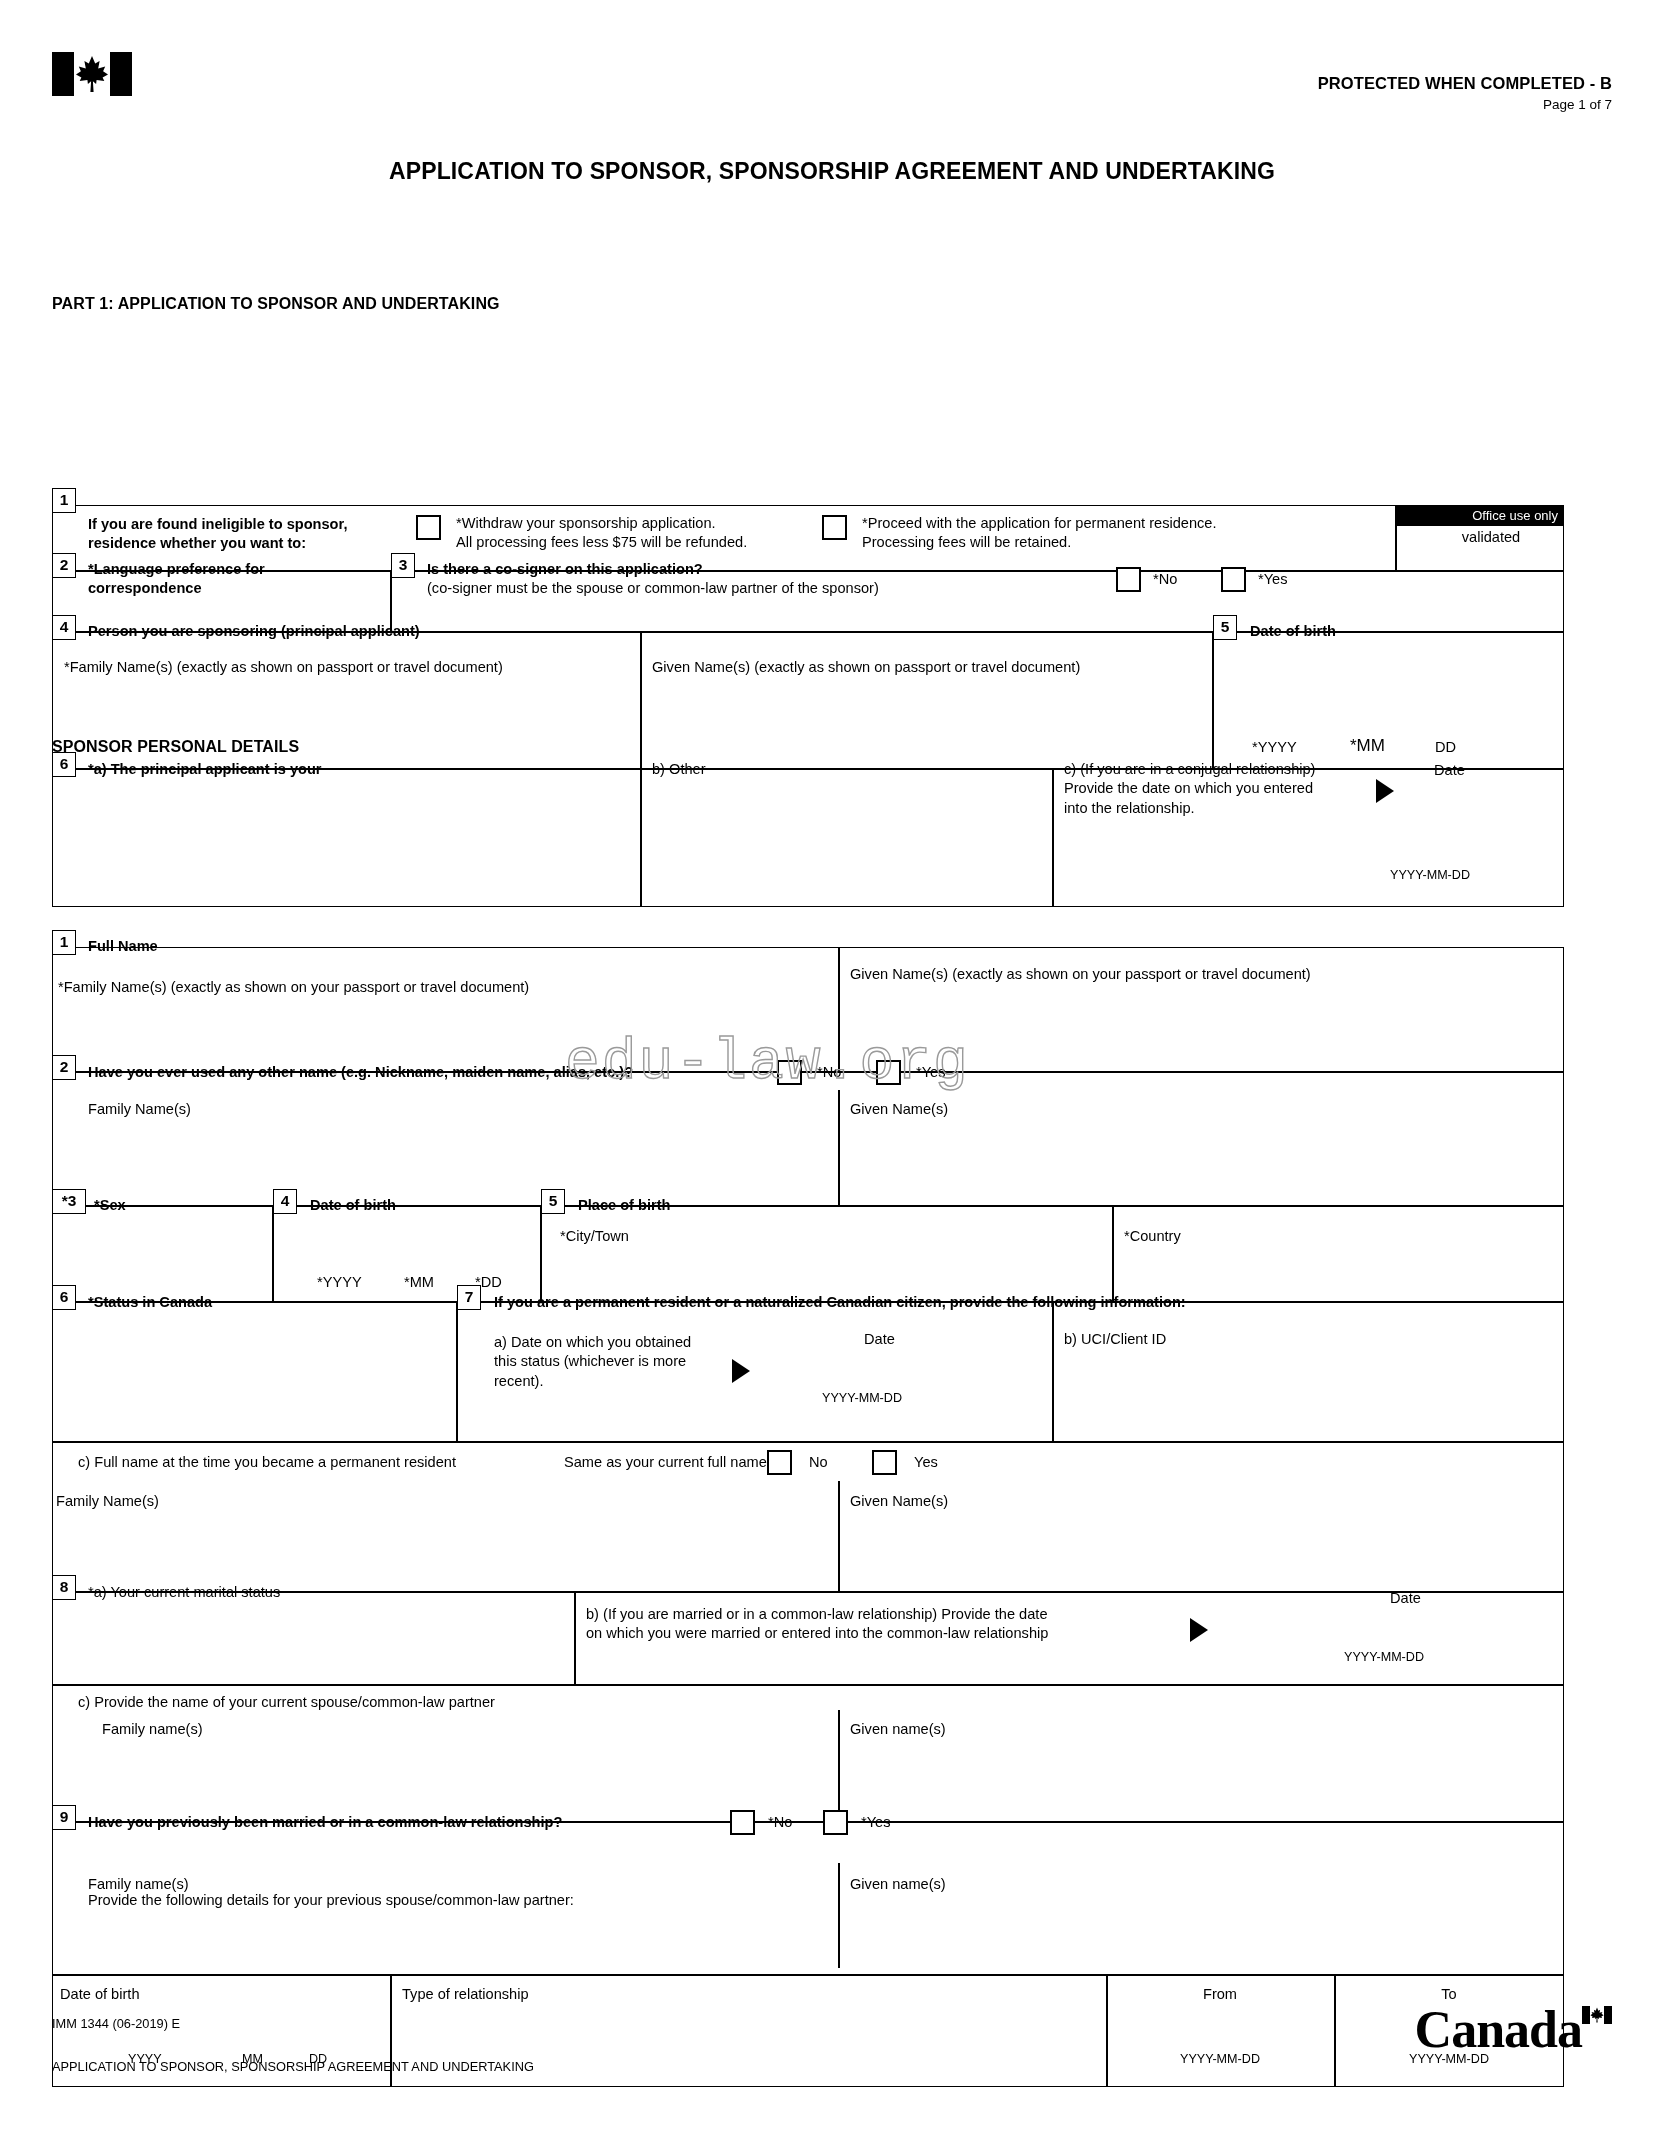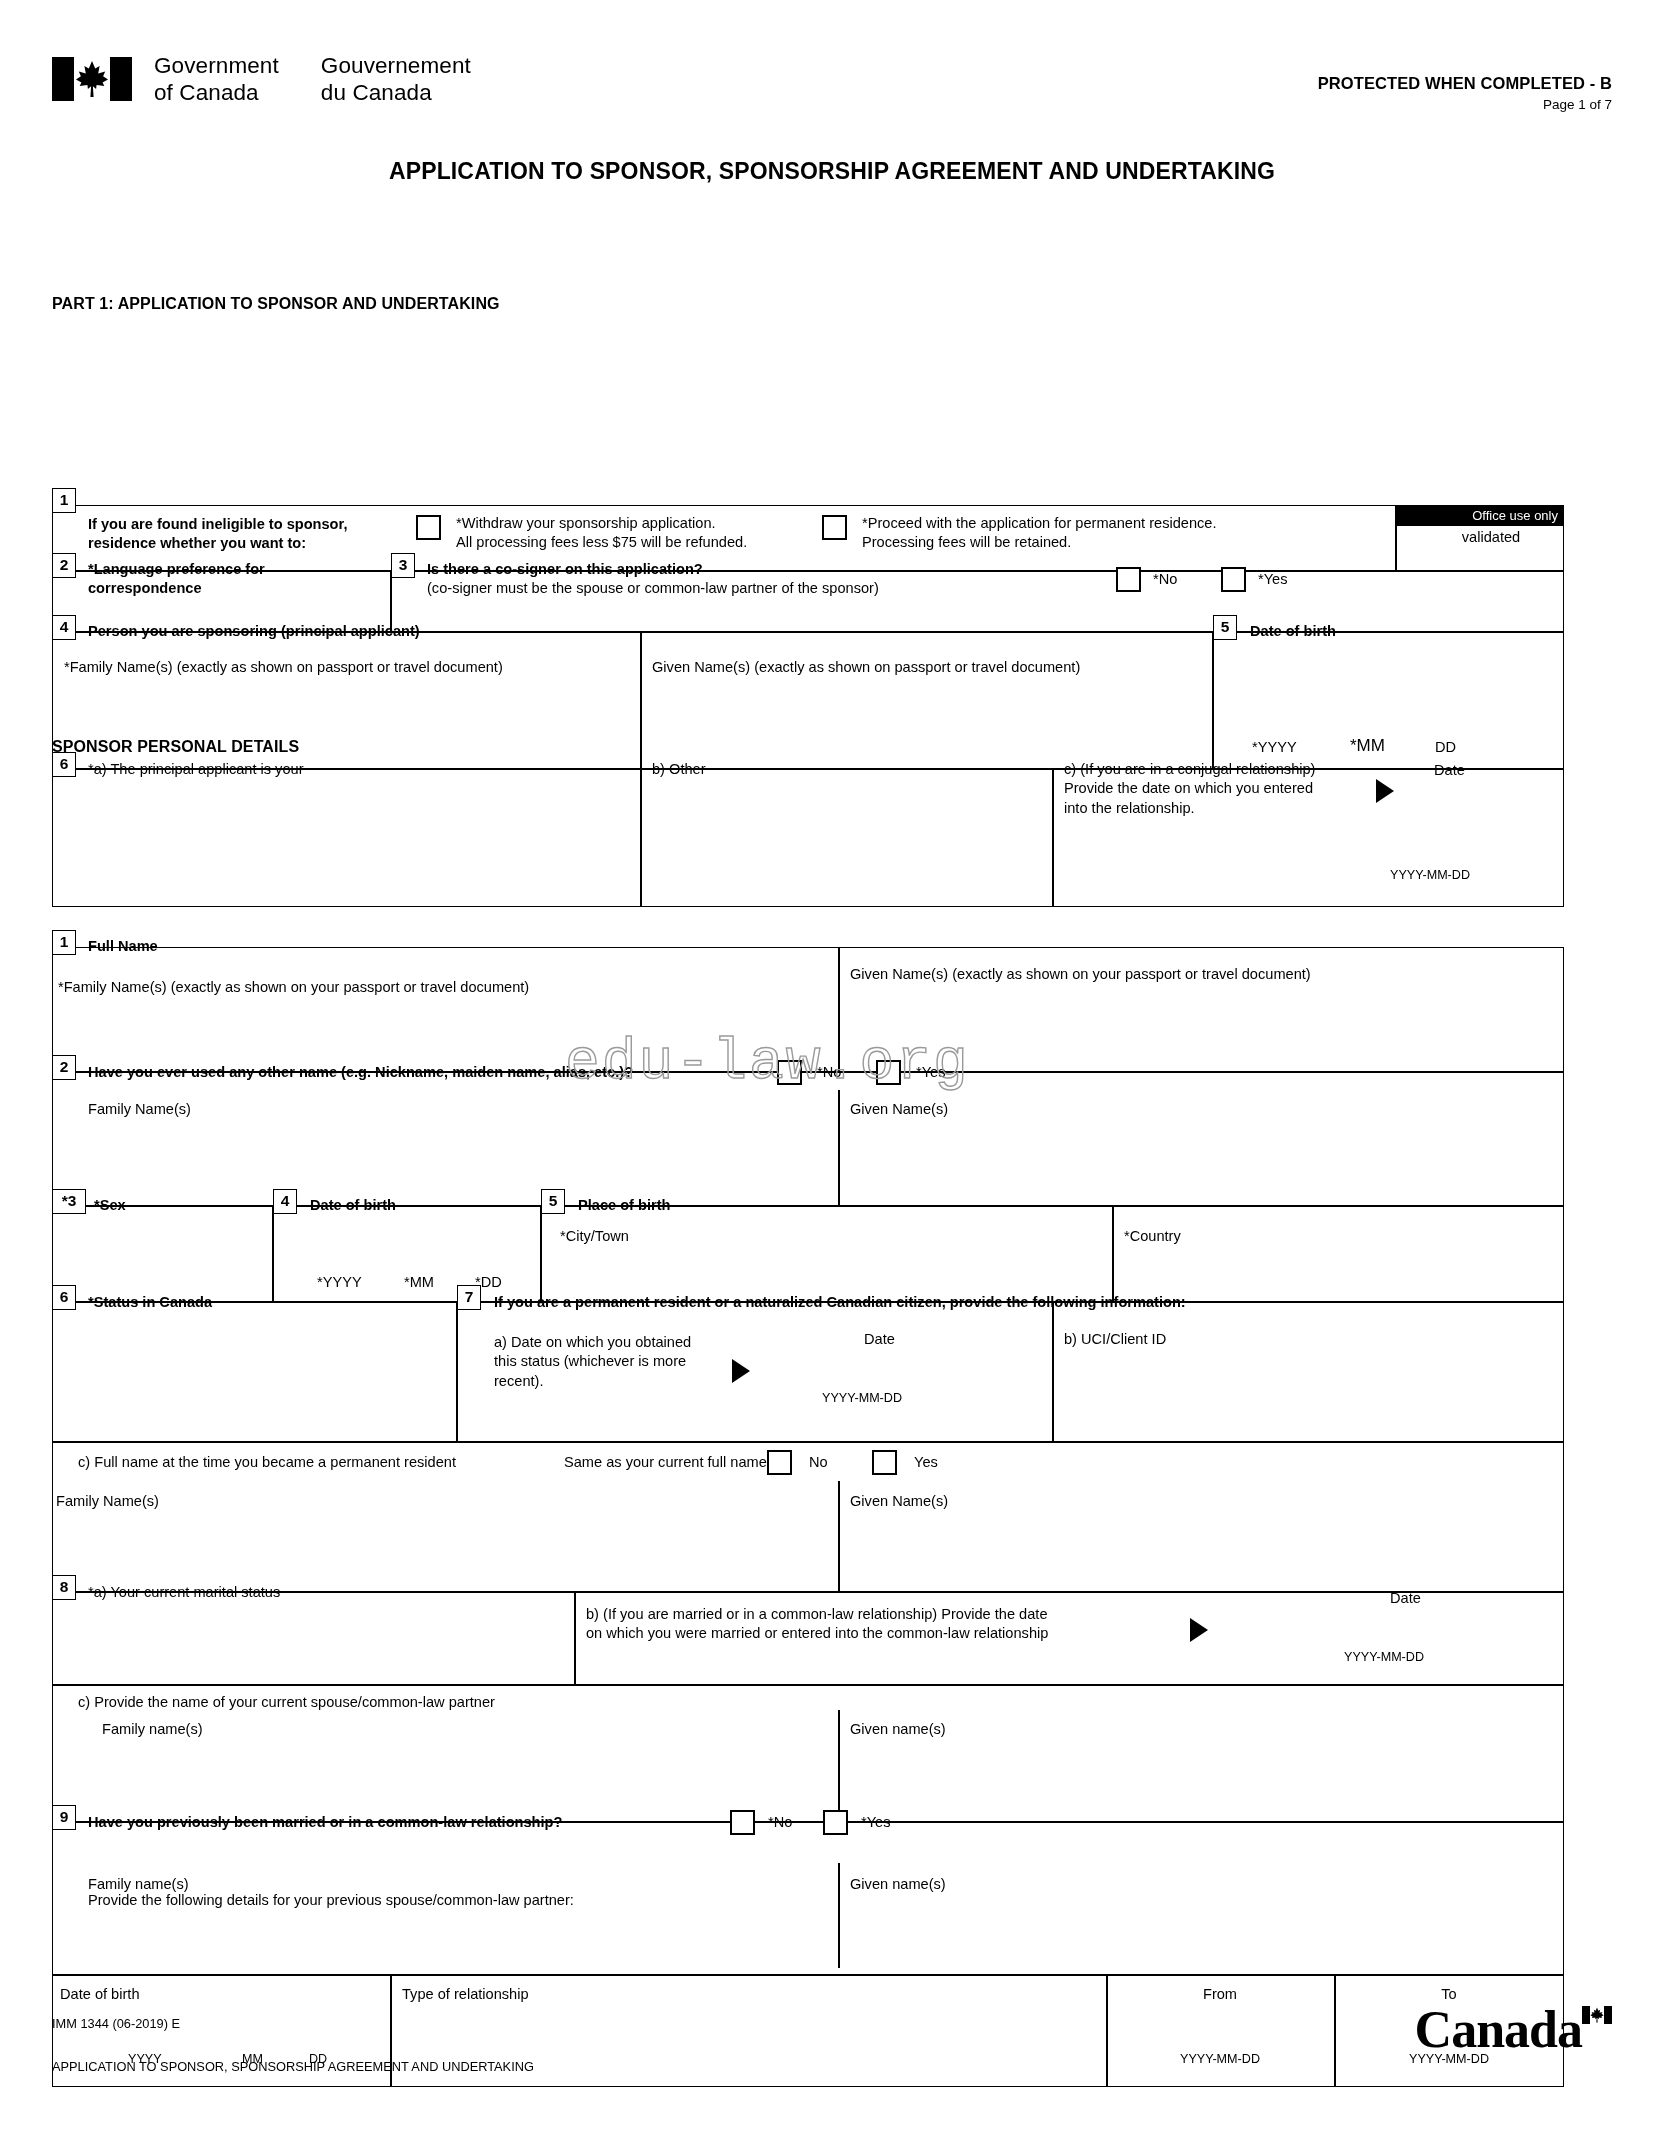--- a/index.html
+++ b/index.html
@@ -93,30 +93,20 @@
 
   <div class="header">
     <div class="wordmark">
       <div class="flag">
         <div class="bar l"></div>
           <div class="bar r"></div>
         <svg class="leaf" viewBox="0 0 34 38">
           <path fill="#000" d="M17 1 L20.2 8.4 L24.6 6.1 L23.2 13.6 L30.2 11.6 L28.1 16.2 L33 19.6 L27.6 22.6 L29.3 26.1 L21.6 25 L21.1 29.1 L17.9 26.3 L18.6 37 L15.4 37 L16.1 26.3 L12.9 29.1 L12.4 25 L4.7 26.1 L6.4 22.6 L1 19.6 L5.9 16.2 L3.8 11.6 L10.8 13.6 L9.4 6.1 L13.8 8.4 Z"></path>
         </svg>
       </div>
-      <div class="govtext">
-        <div>
-          <span>Government</span>
-          <span>of Canada</span>
-        </div>
-        <div>
-          <span>Gouvernement</span>
-          <span>du Canada</span>
-        </div>
-      </div>
     </div>
     <div class="protected">
       <div class="p1">PROTECTED WHEN COMPLETED - B</div>
       <div class="p2">Page 1 of 7</div>
     </div>
   </div>
 
   <div class="doc-title">APPLICATION TO SPONSOR, SPONSORSHIP AGREEMENT AND UNDERTAKING</div>
 
   <div class="part-head" style="left:52px; top:295px;">PART 1: APPLICATION TO SPONSOR AND UNDERTAKING</div>
@@ -166,21 +156,21 @@
     <div class="lbl" style="left:1298px; top:550px; font-size:17px;">*MM</div>
     <div class="lbl" style="left:1383px; top:553px;">DD</div>
 
     <div style="position:absolute;left:12px;top:493px;width:560px;height:80px;"></div>
     <div style="position:absolute;left:600px;top:493px;width:540px;height:80px;"></div>
     <div style="position:absolute;left:1180px;top:460px;width:320px;height:85px;"></div>
 
     <div class="hline" style="left:0; top:583px; width:1512px;"></div>
 
     <div class="numtag" style="left:0px; top:567px;">6</div>
-    <div class="lbl" style="left:36px; top:575px; width:420px;">*a) The principal applicant is your</div>
+    <div class="lbl" style="left:36px; top:575px; width:420px;font-weight:bold;">*a) The principal applicant is your</div>
     <div class="vline" style="left:588px; top:583px; height:139px;"></div>
     <div class="lbl" style="left:600px; top:575px;">b) Other</div>
     <div class="vline" style="left:1000px; top:583px; height:139px;"></div>
     <div class="lbl" style="left:1012px; top:575px; width:330px;">c) (If you are in a conjugal relationship)
 Provide the date on which you entered
 into the relationship.</div>
     <div class="lbl" style="left:1382px; top:576px;">Date</div>
     <div class="tri" style="left:1324px; top:594px;"></div>
     <div class="lbl xs" style="left:1338px; top:682px;">YYYY-MM-DD</div>
     <div style="position:absolute;left:36px;top:598px;width:540px;height:110px;"></div>

